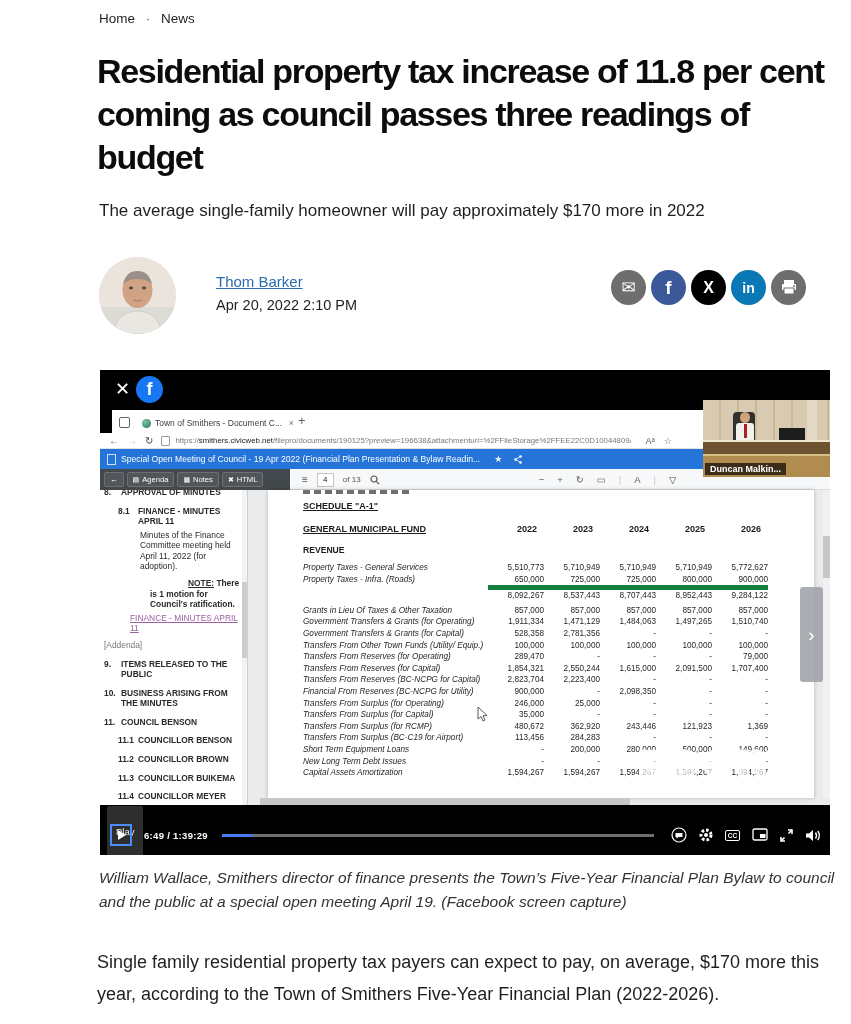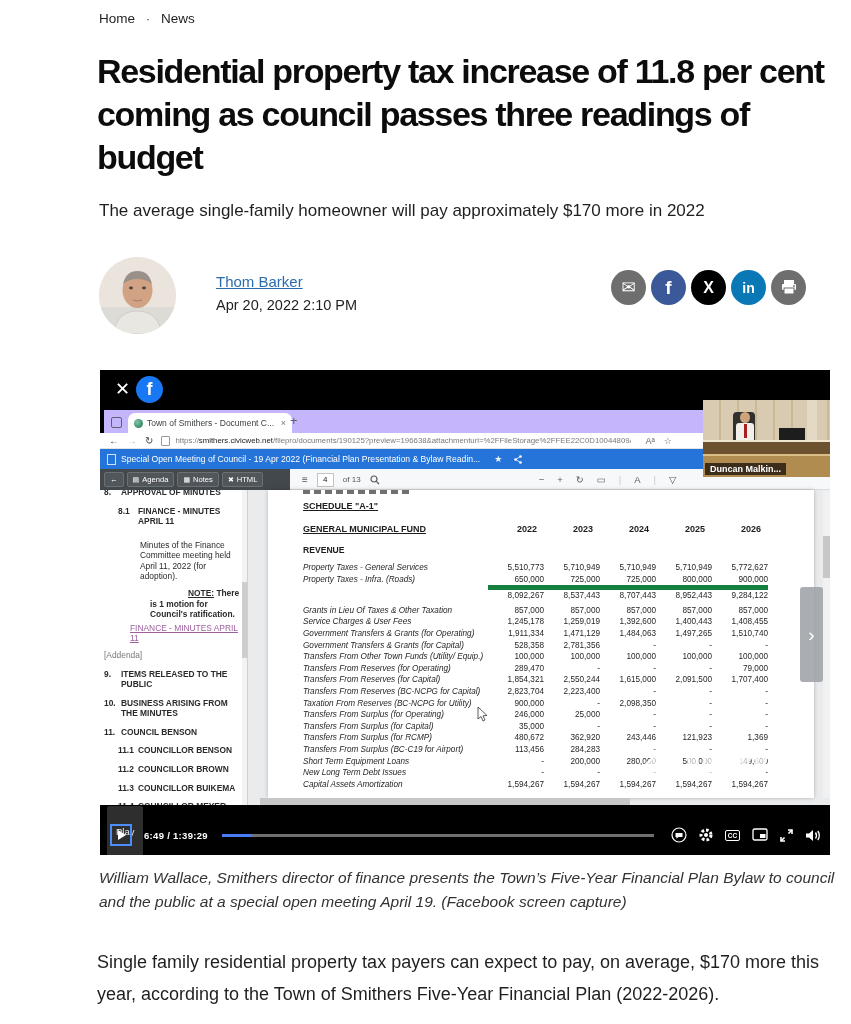--- a/index.html
+++ b/index.html
@@ -31,21 +31,21 @@
   .sbtn.li{background:#0a78b5;font-weight:700;font-size:14px;}
   .sbtn.email{font-size:17px;}
 
   
   .video{position:absolute;left:100px;top:370px;width:730px;height:485px;background:#000;overflow:hidden;}
   .v-close{position:absolute;left:15px;top:8px;color:#fff;font-size:18px;z-index:3;cursor:pointer;}
   .v-fblogo{position:absolute;left:36px;top:6px;width:27px;height:27px;border-radius:50%;background:#1877f2;
             color:#fff;font-weight:700;font-size:18px;display:flex;align-items:center;justify-content:center;z-index:3;}
 
   
-  .tabstrip{position:absolute;left:4px;top:40px;width:730px;height:23px;background:#c4b5fd;}
+  .tabstrip{position:absolute;left:12px;top:40px;width:730px;height:23px;background:#ffffff;}
   .tabicon{position:absolute;left:7px;top:7px;width:9px;height:9px;border:1.4px solid #5f6368;border-radius:2px;}
   .tab{position:absolute;left:24px;top:3px;width:152px;height:20px;background:#fff;border-radius:7px 7px 0 0;
        display:flex;align-items:center;padding:0 6px;font-size:8.5px;color:#3c4043;cursor:pointer;}
   .favicon{width:9px;height:9px;border-radius:50%;background:radial-gradient(circle at 35% 35%,#7ec8a0,#1d6e56);margin-right:4px;flex:0 0 auto;}
   .tabtitle{flex:1;white-space:nowrap;overflow:hidden;text-overflow:ellipsis;}
   .tabclose{color:#7a7a7a;margin-left:4px;font-size:9px;cursor:pointer;}
   .newtab{position:absolute;left:186px;top:3px;color:#5f6368;font-size:13px;cursor:pointer;}
 
   .urlrow{position:absolute;left:0;top:63px;width:730px;height:16px;background:#fff;border-bottom:1px solid #e3e3e3;
           display:flex;align-items:center;font-size:10px;color:#5f6368;padding-left:9px;box-sizing:border-box;}
@@ -77,21 +77,21 @@
   .pt-right{display:flex;gap:13px;margin-left:150px;color:#5a5a5a;font-size:9.5px;align-items:center;}
   .pt-right span{cursor:pointer;}
   .pt-sep{color:#c9c9c9;}
 
   
   .sidebar{position:absolute;left:0;top:120px;width:148px;height:315px;background:#fff;border-right:1px solid #cfcfcf;
            overflow:hidden;color:#2a2a2a;box-sizing:border-box;padding:0 6px 0 4px;}
   .sb-item{font-size:8.4px;line-height:1.26;margin-top:5px;}
   .sb-item.l1{font-weight:700;display:grid;grid-template-columns:17px 1fr;margin-top:8px;}
   .sb-item.l2{font-weight:700;display:grid;grid-template-columns:20px 1fr;margin-left:14px;margin-top:8px;}
-  .sb-item.para{margin-left:36px;margin-top:13px;}
+  .sb-item.para{margin-left:36px;margin-top:3px;}
   .sb-item.note{margin-left:46px;margin-top:6px;font-weight:700;}
   .sb-item.note .sb-prefix{text-decoration:underline;padding-left:38px;}
   .sb-item.link{margin-left:26px;margin-top:3px;color:#9c5fa0;text-decoration:underline;cursor:pointer;}
   .sb-item.addenda{margin-left:0;color:#777;margin-top:6px;}
   .sb-item.cut{margin-top:-3px;}
   .sb-scroll{position:absolute;right:0;top:0;width:5px;height:315px;background:#f3f3f3;}
   .sb-thumb{position:absolute;right:0;top:92px;width:5px;height:76px;background:#cdcdcd;}
 
   
   .docarea{position:absolute;left:148px;top:120px;width:582px;height:315px;background:#e9ebed;}
@@ -380,28 +380,20 @@
             </div>
             <div class="trow mt">
               <div class="tlabel">Grants in Lieu Of Taxes &amp; Other Taxation</div>
               <div class="tval">857,000</div>
               <div class="tval">857,000</div>
               <div class="tval">857,000</div>
               <div class="tval">857,000</div>
               <div class="tval">857,000</div>
             </div>
             <div class="trow">
-              <div class="tlabel">Service Charges &amp; User Fees</div>
-              <div class="tval">1,245,178</div>
-              <div class="tval">1,259,019</div>
-              <div class="tval">1,392,600</div>
-              <div class="tval">1,400,443</div>
-              <div class="tval">1,408,455</div>
-            </div>
-            <div class="trow">
               <div class="tlabel">Government Transfers &amp; Grants (for Operating)</div>
               <div class="tval">1,911,334</div>
               <div class="tval">1,471,129</div>
               <div class="tval">1,484,063</div>
               <div class="tval">1,497,265</div>
               <div class="tval">1,510,740</div>
             </div>
             <div class="trow">
               <div class="tlabel">Government Transfers &amp; Grants (for Capital)</div>
               <div class="tval">528,358</div>
@@ -436,21 +428,21 @@
             </div>
             <div class="trow">
               <div class="tlabel">Transfers From Reserves (BC-NCPG for Capital)</div>
               <div class="tval">2,823,704</div>
               <div class="tval">2,223,400</div>
               <div class="tval">-</div>
               <div class="tval">-</div>
               <div class="tval">-</div>
             </div>
             <div class="trow">
-              <div class="tlabel">Taxation From Reserves (BC-NCPG for Utility)</div>
+              <div class="tlabel">Financial From Reserves (BC-NCPG for Utility)</div>
               <div class="tval">900,000</div>
               <div class="tval">-</div>
               <div class="tval">2,098,350</div>
               <div class="tval">-</div>
               <div class="tval">-</div>
             </div>
             <div class="trow">
               <div class="tlabel">Transfers From Surplus (for Operating)</div>
               <div class="tval">246,000</div>
               <div class="tval">25,000</div>

